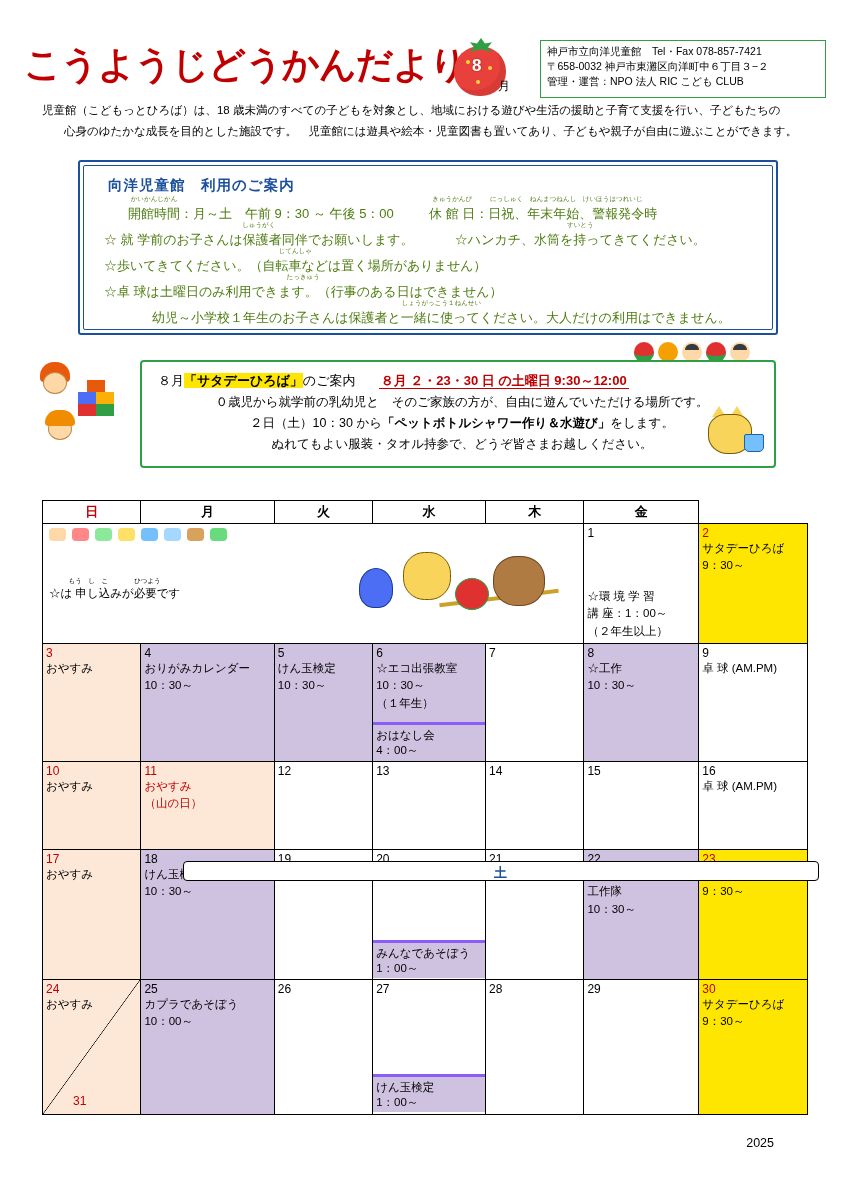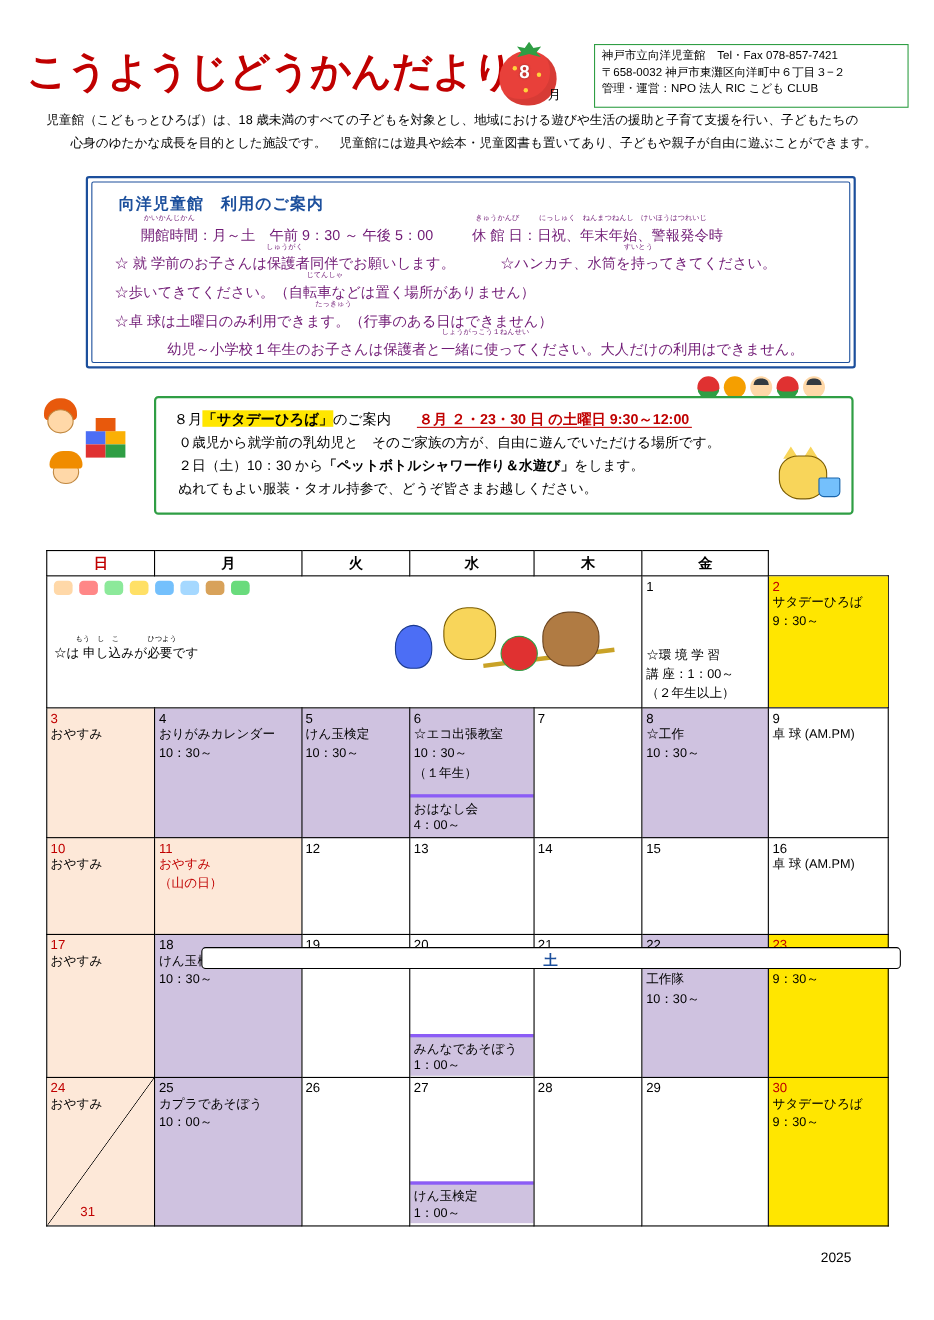--- a/index.html
+++ b/index.html
@@ -68,21 +68,21 @@
   }
   .guide .inner {
     position:absolute; left:3px; top:3px; right:3px; bottom:3px;
     border:1px solid #1c4f9c; border-radius:2px;
     padding:8px 10px;
   }
   .guide h3 {
     margin:2px 0 6px 14px; font-size:14.5px; font-weight:bold; color:#1c4f9c;
     letter-spacing:1px;
   }
-  .guide .row { font-size:13px; line-height:2.0; color:#701a75; position:relative; }
+  .guide .row { font-size:13px; line-height:2.0; color:#4d7c0f; position:relative; }
   .guide .row.indent1 { padding-left:34px; }
   .guide .row.indent2 { padding-left:10px; }
   .guide .row.indent3 { padding-left:58px; }
   .ruby { position:relative; display:inline-block; }
   .ruby > .rt {
     position:absolute; left:50%; transform:translateX(-50%);
     top:-9px; font-size:6.5px; white-space:nowrap; color:inherit;
     font-weight:normal; letter-spacing:0;
   }
   .food-icons { position:absolute; right:12px; top:88px; height:22px; display:flex; gap:4px; align-items:center;}
@@ -94,21 +94,21 @@
 
   
   .sat {
     position:absolute; left:140px; top:360px; width:636px; height:108px;
     border:2.5px solid #2f9e44; border-radius:4px; background:#fff;
     padding:8px 12px;
   }
   .sat .line1 { font-size:13px; margin:2px 0 4px 4px; }
   .sat .hl { background:#ffe600; font-weight:bold; }
   .sat .red-u { color:#c00000; font-weight:bold; border-bottom:1.5px solid #c00000; padding:0 2px;}
-  .sat .line2, .sat .line3, .sat .line4 { font-size:12.5px; margin:4px 0 0 8px; }
+  .sat .line2, .sat .line3, .sat .line4 { font-size:12.5px; margin:4px 0 0 8px;text-align:center; }
   .sat .bold { font-weight:bold; }
 
   .kids-art {
     position:absolute; left:30px; top:358px; width:108px; height:112px;
   }
   .kids-art .head { position:absolute; border-radius:50%; background:#ffd8a8; border:1px solid #c0873f;}
   .kids-art .hair { position:absolute; background:#e8590c; border-radius:14px 14px 4px 4px;}
   .kids-art .blk { position:absolute; }
   .cat-art { position:absolute; left:700px; top:400px; width:70px; height:66px; }
   .cat-art .cbody { position:absolute; left:8px; top:14px; width:44px; height:40px; background:#f8d55a; border:1.5px solid #7a5c00; border-radius:40% 40% 45% 45%;}

